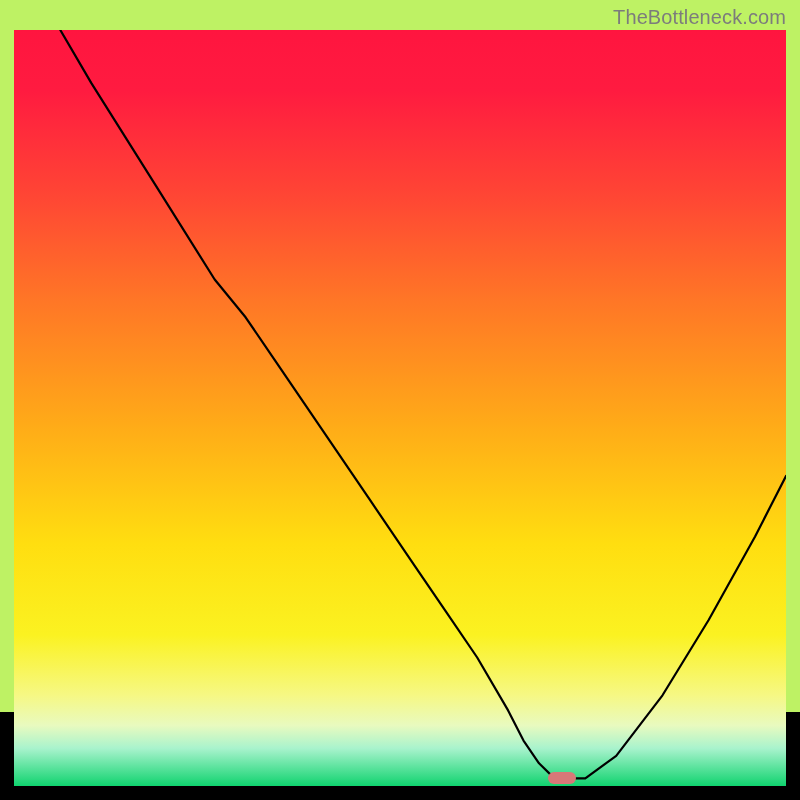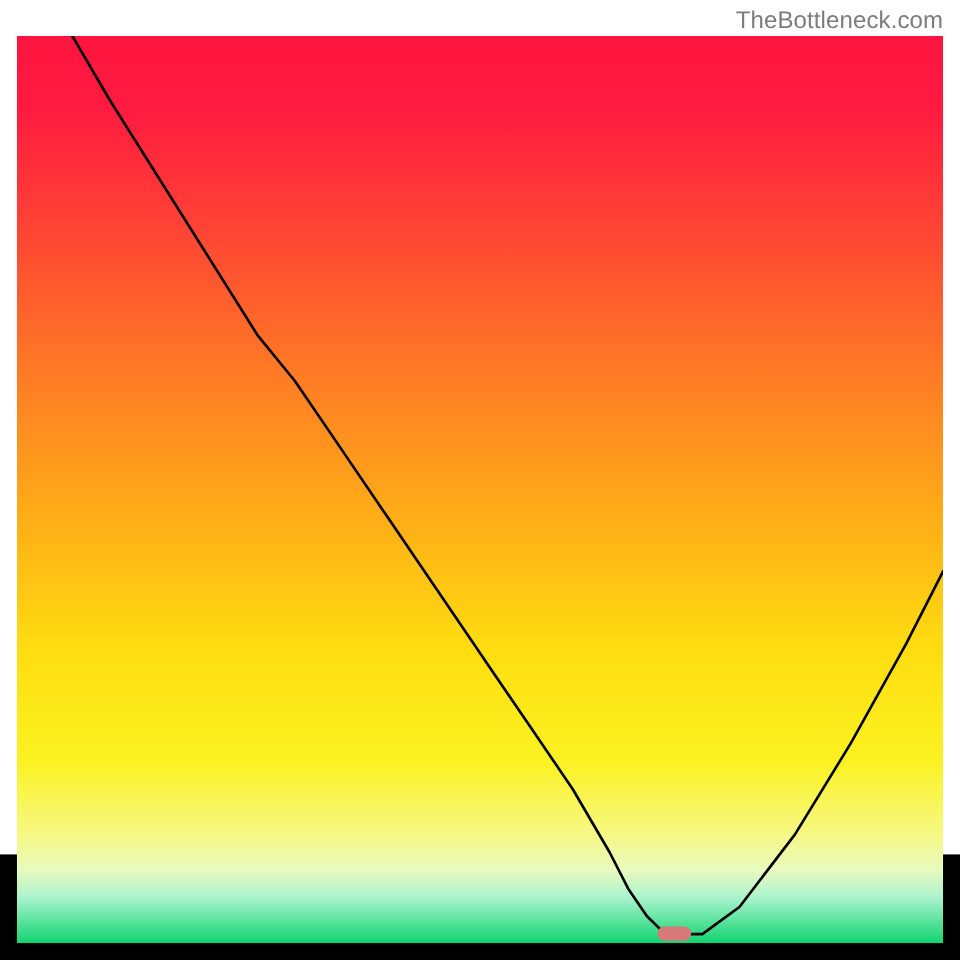--- a/index.html
+++ b/index.html
@@ -11,21 +11,21 @@
     overflow: hidden;
     position: relative;
     font-family: Arial, Helvetica, sans-serif;
   }
   .frame {
     position: absolute;
     top: 0;
     left: 0;
     width: 800px;
     height: 712px;
-    background: #ffffff;
+    background: #bef264;
   }
   .plot-area {
     position: absolute;
     top: 30px;
     left: 14px;
     width: 772px;
     height: 756px;
     overflow: hidden;
   }
   .gradient-bg {

